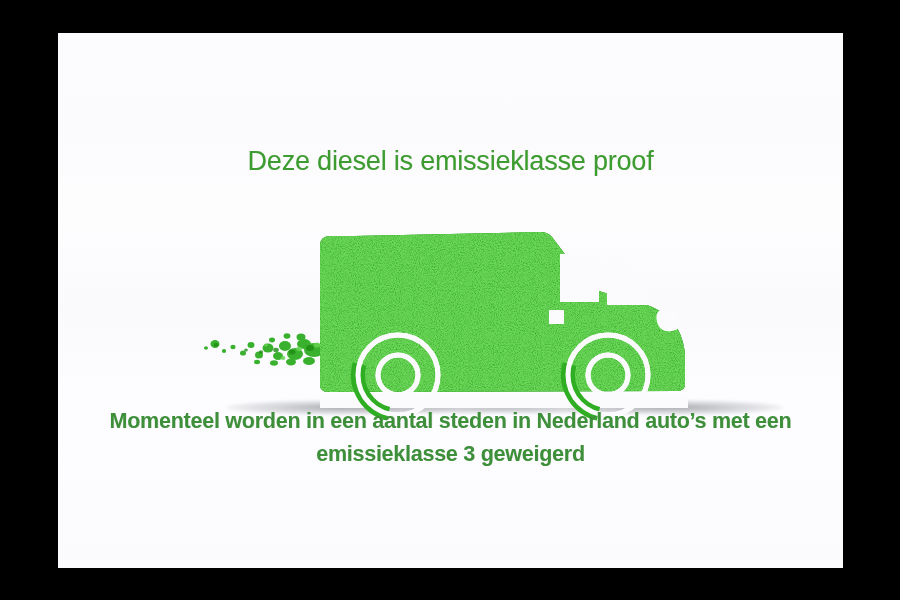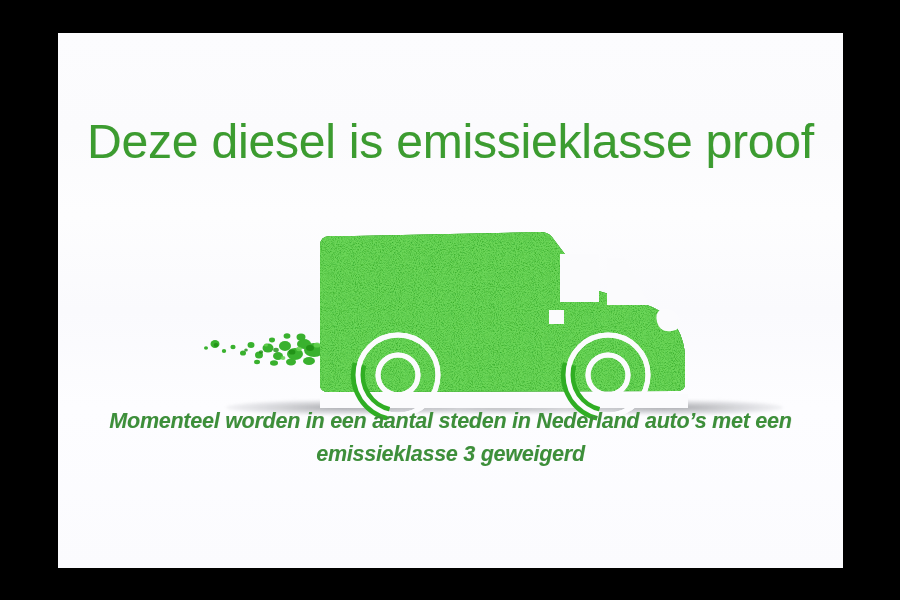--- a/index.html
+++ b/index.html
@@ -37,24 +37,24 @@
         #fafaFd 52%,
         #fdfdff 70%,
         #fbfbfe 100%);
     overflow: hidden;
   }
 
   
   #headline {
     position: absolute;
     left: 0;
-    top: 81px;
+    top: 113px;
     width: 785px;
     text-align: center;
-    font-size: 48px;
+    font-size: 27px;
     font-weight: 400;
     letter-spacing: -0.2px;
     color: #3c9c30;
     white-space: nowrap;
     text-shadow: 0.4px 0.4px 0 rgba(120,160,110,0.30);
   }
 
   
   #van-stage {
     position: absolute;
@@ -90,21 +90,20 @@
   }
 
   
   #body-copy {
     position: absolute;
     left: 0;
     top: 372px;
     width: 785px;
     text-align: center;
     color: #3d8f3a;
-    font-style: italic;
   }
   .copy-para {
     font-size: 21.5px;
     font-weight: 600;
     line-height: 33px;
     letter-spacing: -0.25px;
     color: #3d8f3a;
     text-shadow: 0.4px 0.4px 0 rgba(140,170,135,0.35);
     margin: 0;
   }

